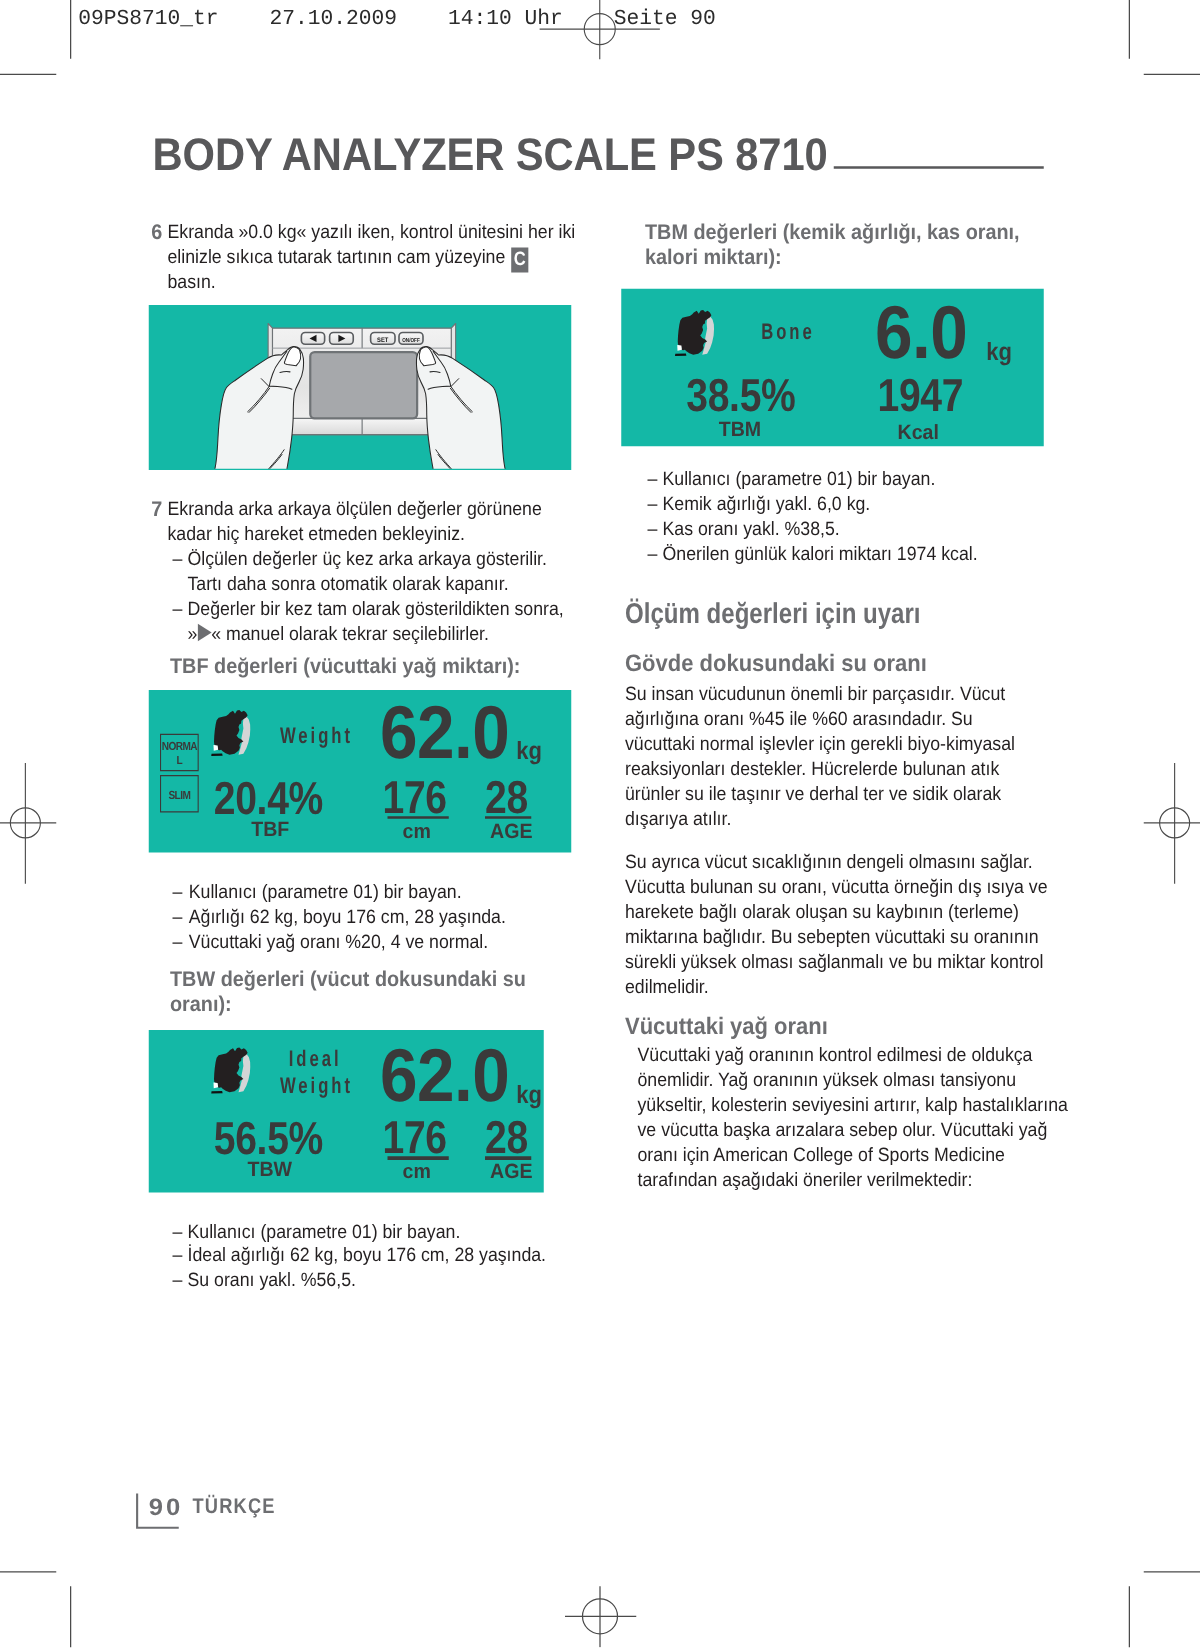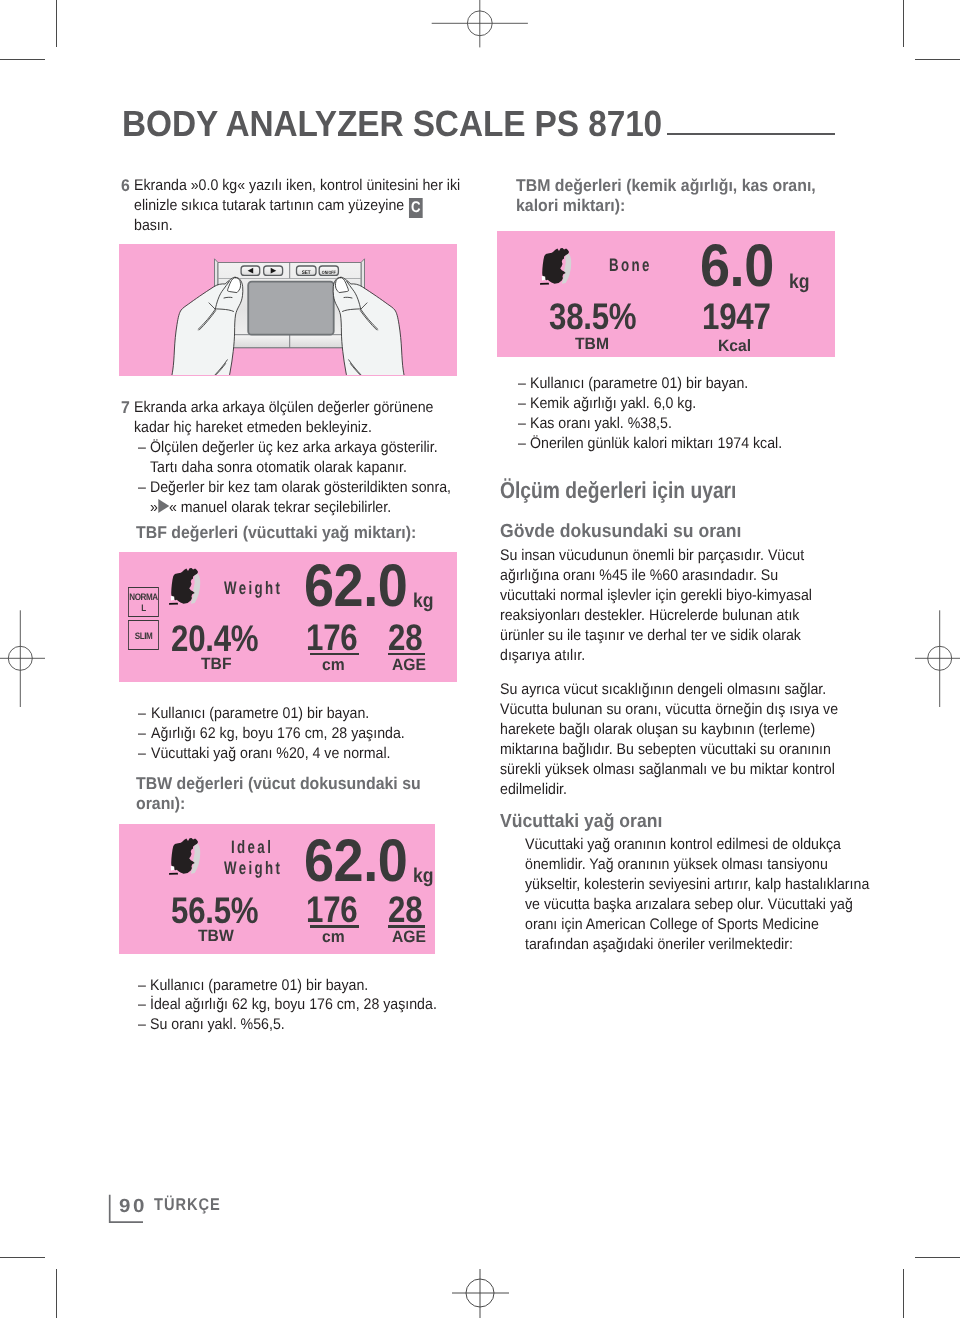--- a/index.html
+++ b/index.html
@@ -21,21 +21,21 @@
 
   .tx{position:absolute;font-size:15.4px;line-height:20px;color:#231f20;
       transform:scaleX(0.921);transform-origin:0 0;white-space:nowrap;}
   .hdg{font-weight:bold;color:#6d6e71;font-size:17px;transform:scaleX(0.933);}
 
   .cbadge{display:inline-block;background:#6d6e71;color:#fff;font-weight:bold;
       font-size:15.5px;line-height:20px;width:15.8px;text-align:center;
       position:relative;top:2.5px;height:20px;transform:scaleX(0.93);transform-origin:50% 50%;}
 
   
-  .panel{position:absolute;background:#f9a8d4;}
+  .panel{position:absolute;background:#14b8a6;}
 
   .lcd{position:absolute;color:#3a3a3a;font-weight:bold;white-space:nowrap;
        transform-origin:0 0;}
   .big{font-size:60px;line-height:60px;transform:scaleX(0.90);letter-spacing:-0.5px;}
   .mid{font-size:37px;line-height:37px;transform:scaleX(0.845);letter-spacing:-0.3px;}
   .sml{font-size:20px;line-height:20px;transform:scaleX(0.88);}
   .tny{font-size:16.5px;line-height:16.5px;transform:scaleX(0.95);}
   .tagbox{position:absolute;border:1.3px solid #3a3a3a;box-sizing:border-box;
       font-size:9.4px;line-height:11px;font-weight:bold;color:#3a3a3a;
       text-align:center;word-break:break-all;padding-top:3px;letter-spacing:-0.5px;
@@ -72,20 +72,21 @@
     <circle cx="29.7" cy="50.3" r="12" fill="none" stroke="#4a4a4a" stroke-width="0.9"></circle>
     <line x1="29.7" y1="2.3" x2="29.7" y2="99" stroke="#4a4a4a" stroke-width="0.9"></line>
     <line x1="5" y1="50.3" x2="50" y2="50.3" stroke="#4a4a4a" stroke-width="0.9"></line>
   </svg>
   <svg class="regmark" style="left:432px;top:1254px;width:96px;height:64px;" viewBox="0 0 96 64">
     <circle cx="48" cy="39" r="14" fill="none" stroke="#4a4a4a" stroke-width="1"></circle>
     <line x1="48" y1="15" x2="48" y2="64" stroke="#4a4a4a" stroke-width="1"></line>
     <line x1="20" y1="39" x2="77" y2="39" stroke="#4a4a4a" stroke-width="1"></line>
   </svg>
 
+  <div class="print-header">09PS8710_tr    27.10.2009    14:10 Uhr    Seite 90</div>
 
   <div class="title">BODY ANALYZER SCALE PS 8710</div>
   <div class="title-rule"></div>
 
   <div>
 
     <div class="tx hdg" style="left:120.9px;top:175.5px;">6</div>
     <div class="tx" style="left:134px;top:175.5px;">Ekranda »0.0 kg« yazılı iken, kontrol ünitesini her iki</div>
     <div class="tx" style="left:134px;top:195.5px;"><span>elinizle sıkıca tutarak tartının cam yüzeyine</span> <span class="cbadge">C</span></div>
     <div class="tx" style="left:134px;top:215.5px;">basın.</div>
@@ -308,21 +309,21 @@
       <div class="tx" style="position:static;display:block;">Su ayrıca vücut sıcaklığının dengeli olmasını sağlar.</div>
       <div class="tx" style="position:static;display:block;">Vücutta bulunan su oranı, vücutta örneğin dış ısıya ve</div>
       <div class="tx" style="position:static;display:block;">harekete bağlı olarak oluşan su kaybının (terleme)</div>
       <div class="tx" style="position:static;display:block;">miktarına bağlıdır. Bu sebepten vücuttaki su oranının</div>
       <div class="tx" style="position:static;display:block;">sürekli yüksek olması sağlanmalı ve bu miktar kontrol</div>
       <div class="tx" style="position:static;display:block;">edilmelidir.</div>
     </div>
 
     <div style="position:absolute;left:500px;top:811px;font-size:19px;font-weight:bold;color:#6d6e71;transform:scaleX(0.926);transform-origin:0 0;white-space:nowrap;">Vücuttaki yağ oranı</div>
 
-    <div style="position:absolute;left:525px;top:835px;width:362px;">
+    <div style="position:absolute;left:510px;top:835px;width:362px;">
       <div class="tx" style="position:static;display:block;">Vücuttaki yağ oranının kontrol edilmesi de oldukça</div>
       <div class="tx" style="position:static;display:block;">önemlidir. Yağ oranının yüksek olması tansiyonu</div>
       <div class="tx" style="position:static;display:block;">yükseltir, kolesterin seviyesini artırır, kalp hastalıklarına</div>
       <div class="tx" style="position:static;display:block;">ve vücutta başka arızalara sebep olur. Vücuttaki yağ</div>
       <div class="tx" style="position:static;display:block;">oranı için American College of Sports Medicine</div>
       <div class="tx" style="position:static;display:block;">tarafından aşağıdaki öneriler verilmektedir:</div>
     </div>
   </div>
 
   <div class="footer-num" style="left:0;top:0;">

